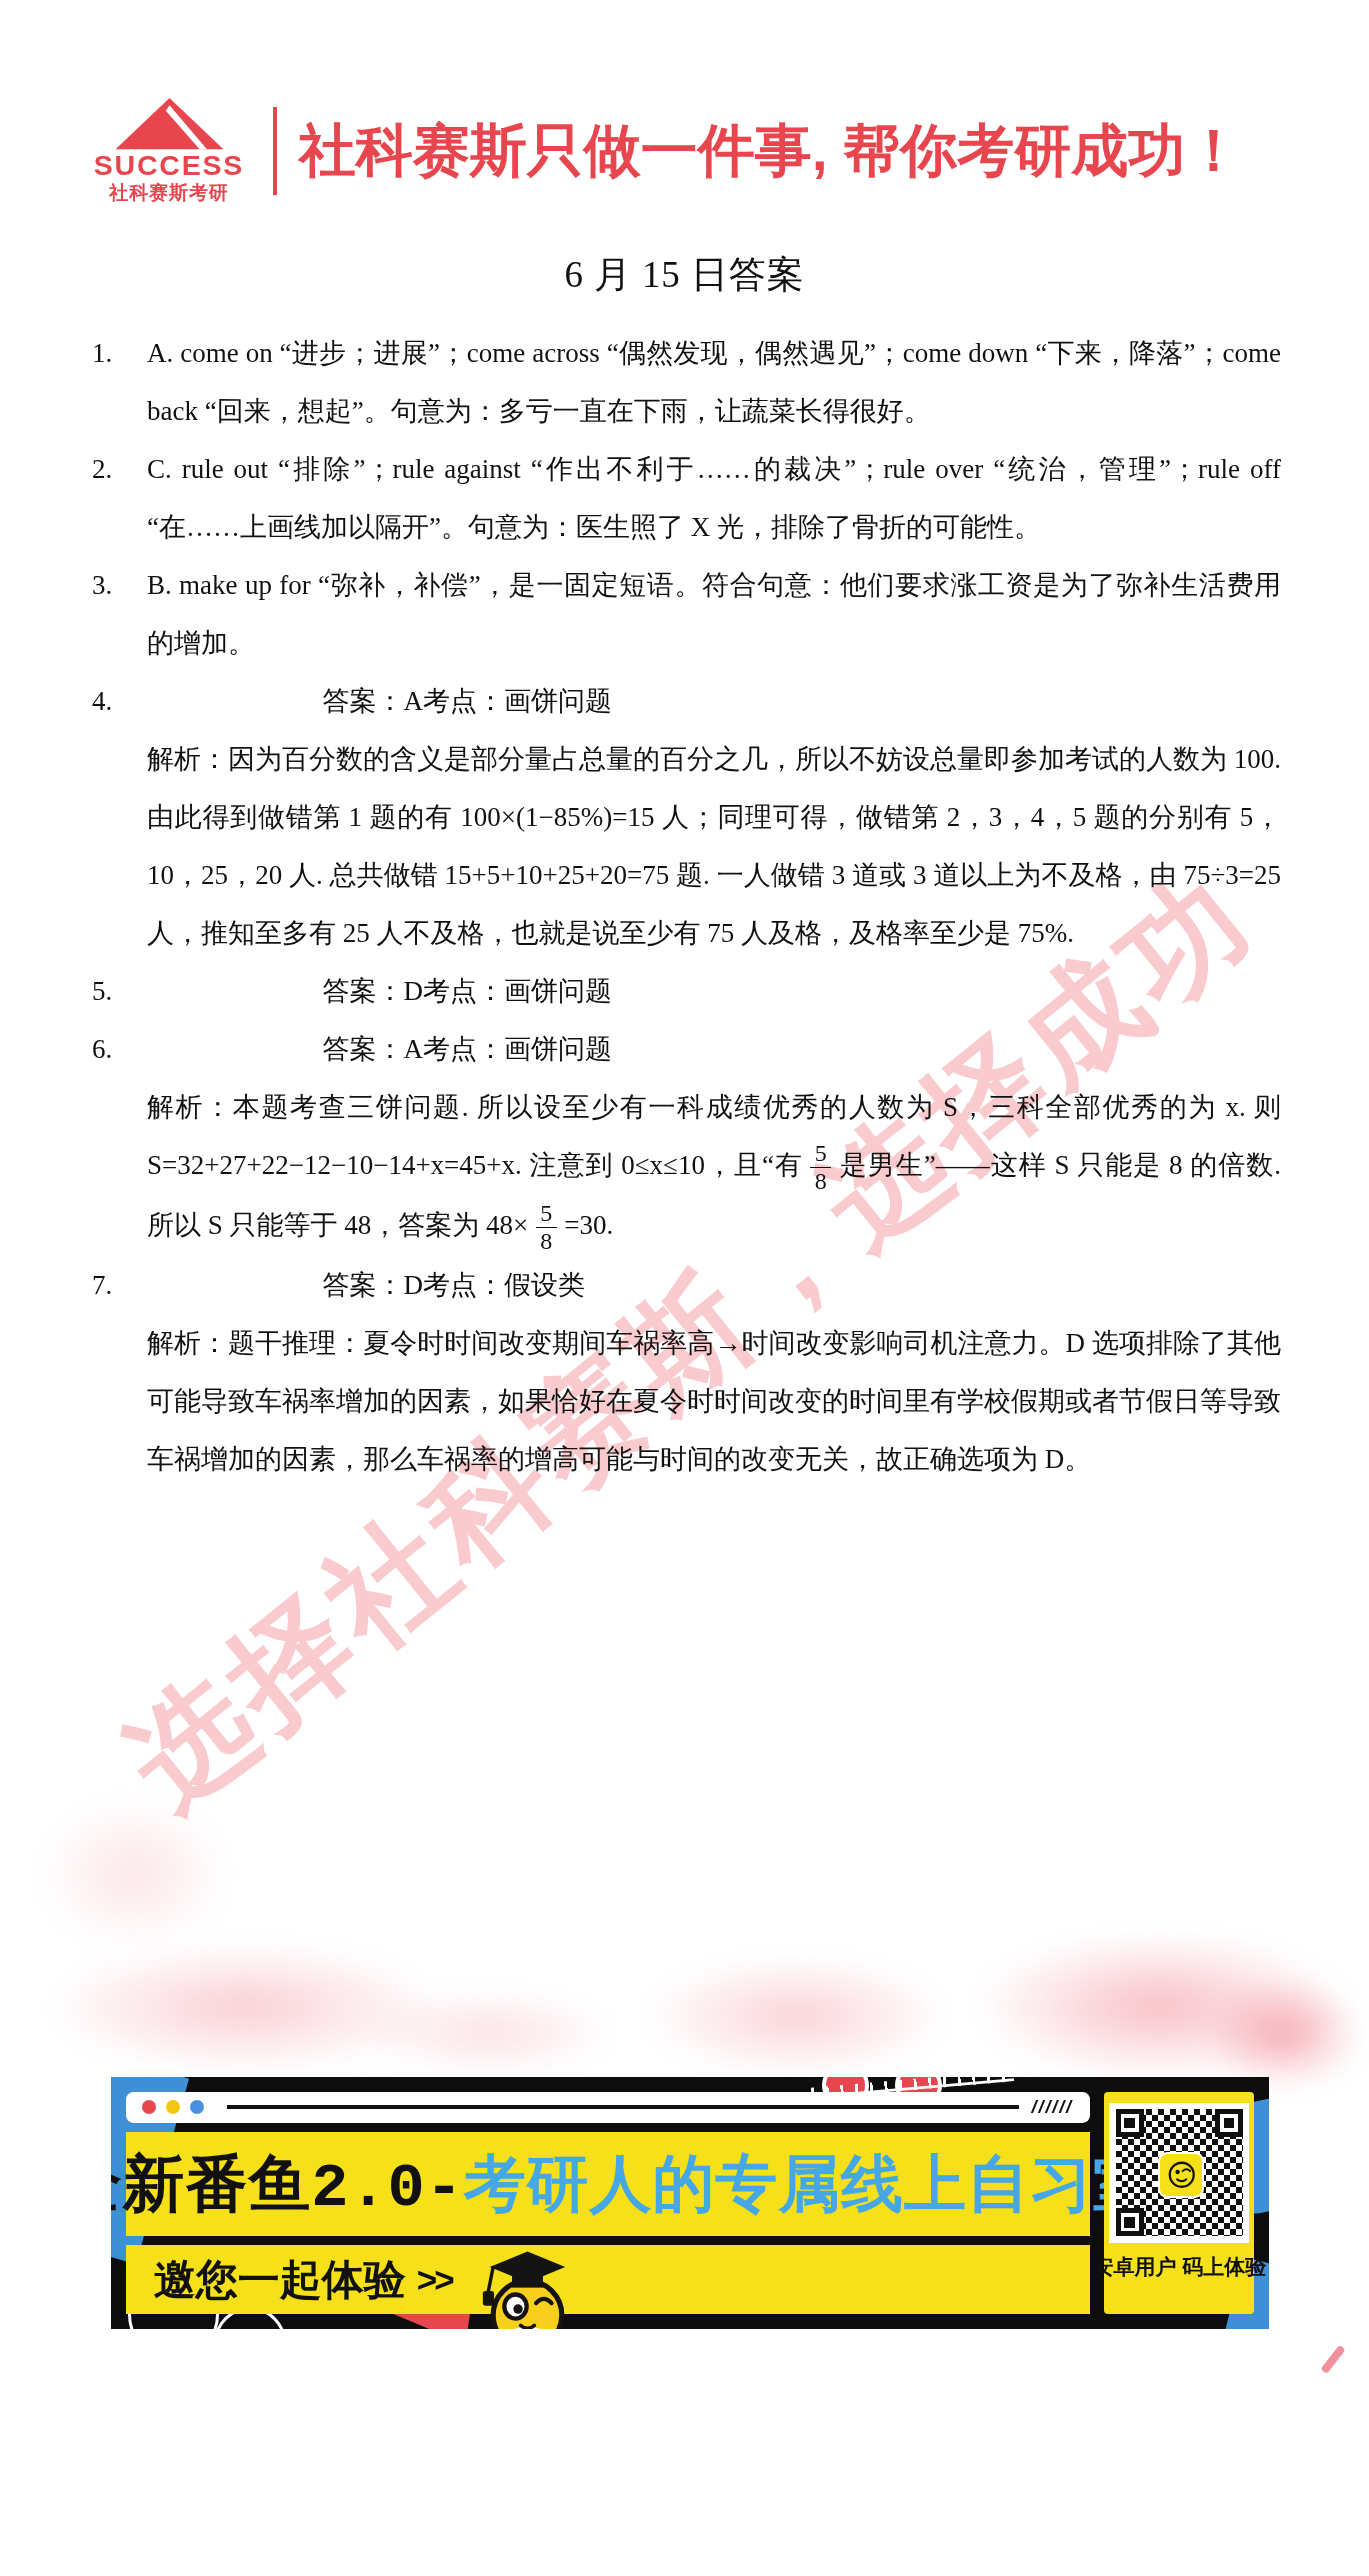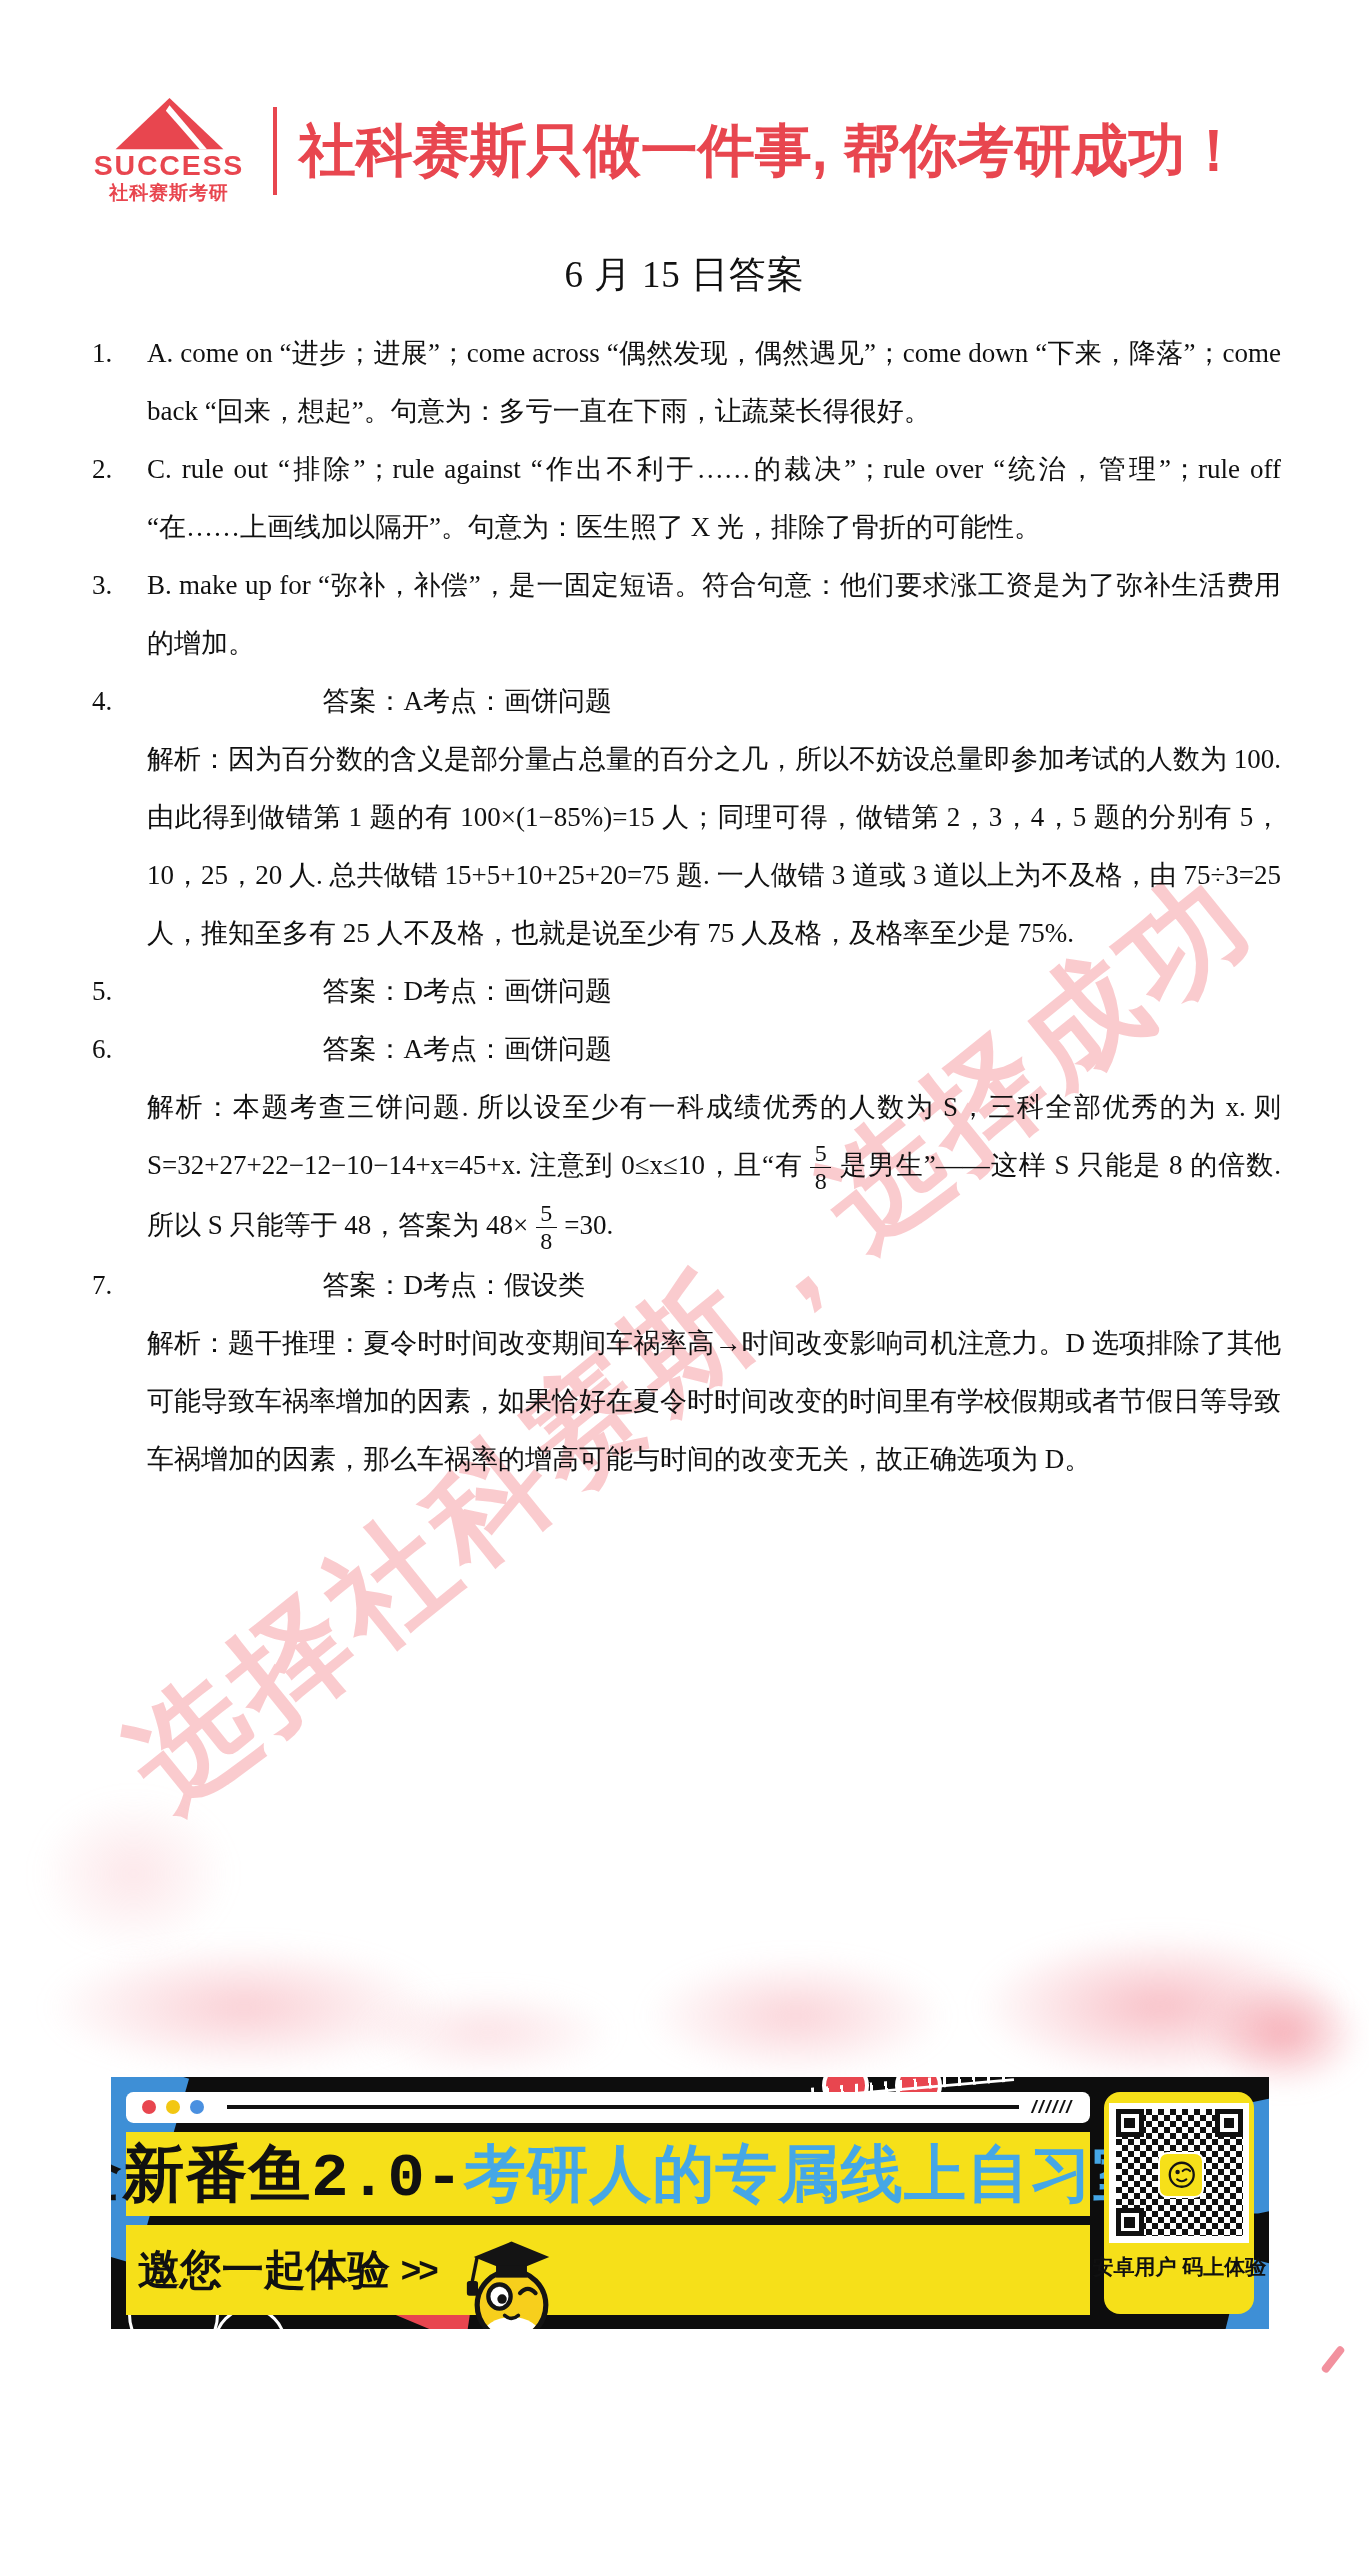--- a/index.html
+++ b/index.html
@@ -46,26 +46,26 @@
   .banner{position:absolute;left:111px;top:2077px;width:1158px;height:252px;background:#0d0d0d;overflow:hidden;}
   .banner-inner{position:absolute;inset:0;padding:14.7px;display:flex;gap:14.7px;z-index:2;box-sizing:border-box;}
   .b-left{flex:1;display:flex;flex-direction:column;gap:9.2px;min-width:0;}
   .chrome{height:31px;background:#fff;border-radius:7.4px;display:flex;align-items:center;padding:0 16.6px;flex-shrink:0;}
   .dot{width:14px;height:14px;border-radius:50%;margin-right:10px;flex-shrink:0;}
   .dot-red{background:#E8464F;}.dot-yellow{background:#F2C713;}.dot-blue{background:#4A90E0;}
   .chrome-line{flex:1;height:3.7px;background:#111;margin:0 13px;}
   .chrome-slashes{font-family:"Liberation Sans",sans-serif;font-weight:bold;font-size:18.4px;letter-spacing:1.8px;font-style:italic;color:#111;}
   .headline{flex:1;background:#F6E019;display:flex;align-items:center;justify-content:center;font-family:Liberation Mono, monospace;font-weight:900;font-size:62px;letter-spacing:0.9px;color:#111;white-space:nowrap;}
   .headline .hl-blue{color:#45A7E6;}
-  .b-bottom{height:90px;background:#F6E019;display:flex;align-items:center;padding:0 12px;position:relative;flex-shrink:0;}
+  .b-bottom{height:69px;background:#F6E019;display:flex;align-items:center;padding:0 28px;position:relative;flex-shrink:0;}
   .invite{font-family:"Liberation Sans",sans-serif;font-weight:900;font-size:42px;color:#111;white-space:nowrap;}
   .arrows{font-family:"Liberation Sans",sans-serif;font-weight:900;font-size:35px;color:#111;margin-left:11px;letter-spacing:-2.8px;}
   .mascot{margin-left:24px;margin-top:41px;flex-shrink:0;}
   .features{margin-left:28px;font-family:"Liberation Sans",sans-serif;font-weight:bold;font-size:25px;line-height:1.6;letter-spacing:1.8px;color:#111;white-space:nowrap;}
-  .b-right{width:150px;background:#F6E019;border-radius:16px;display:flex;flex-direction:column;align-items:center;padding:11px 7.4px;box-sizing:border-box;flex-shrink:0;}
+  .b-right{width:150px;background:#F6E019;border-radius:4px;display:flex;flex-direction:column;align-items:center;padding:11px 7.4px;box-sizing:border-box;flex-shrink:0;}
   .qr{width:140px;height:140px;background:#fff;position:relative;padding:6.4px;box-sizing:border-box;}
   .qr-px{width:100%;height:100%;background:repeating-conic-gradient(#101010 0% 25%,#ffffff 0% 50%);background-size:12px 12px;}
   .fp{position:absolute;width:28px;height:28px;border:5.5px solid #101010;background:#fff;box-sizing:border-box;}
   .fp:after{content:"";position:absolute;inset:3.7px;background:#101010;}
   .fp-tl{top:6.4px;left:6.4px;}.fp-tr{top:6.4px;right:6.4px;}.fp-bl{bottom:6.4px;left:6.4px;}
   .qr-icon{position:absolute;top:50%;left:50%;width:42px;height:42px;margin:-21px 0 0 -21px;background:#F6E019;border-radius:9.2px;border:2.8px solid #fff;display:flex;align-items:center;justify-content:center;}
   .qr-caption{margin-top:10px;font-family:"Liberation Sans",sans-serif;font-weight:bold;font-size:21px;color:#111;white-space:nowrap;}
   
   .doodle{position:absolute;z-index:1;}
   .d-blue1{left:-26px;top:-13px;width:79px;height:193px;background:#3E8FD6;transform:rotate(16deg);}

